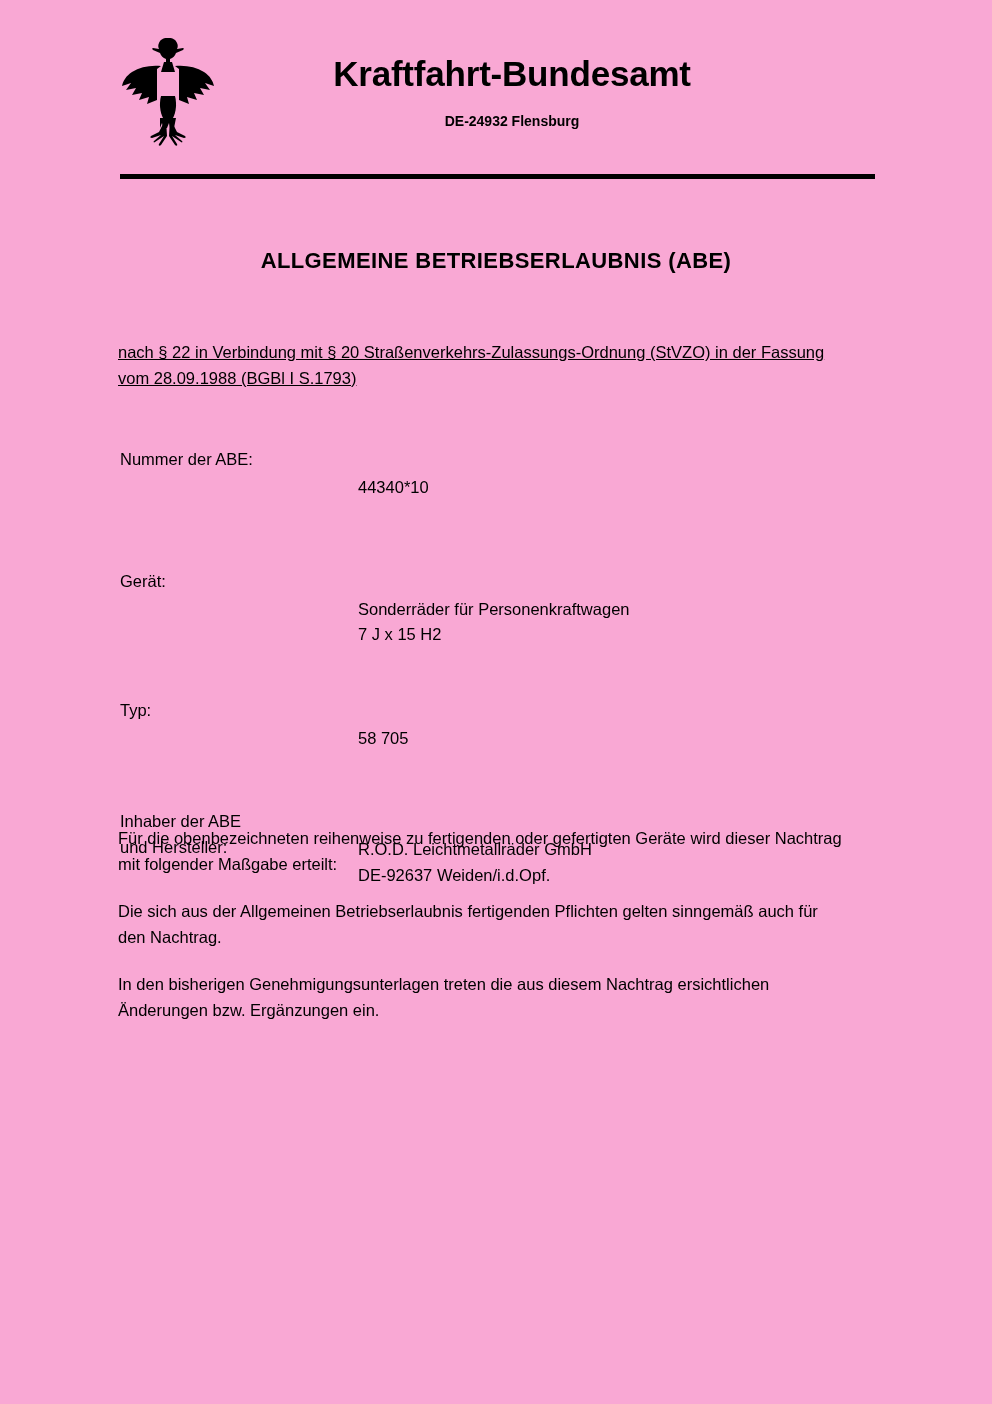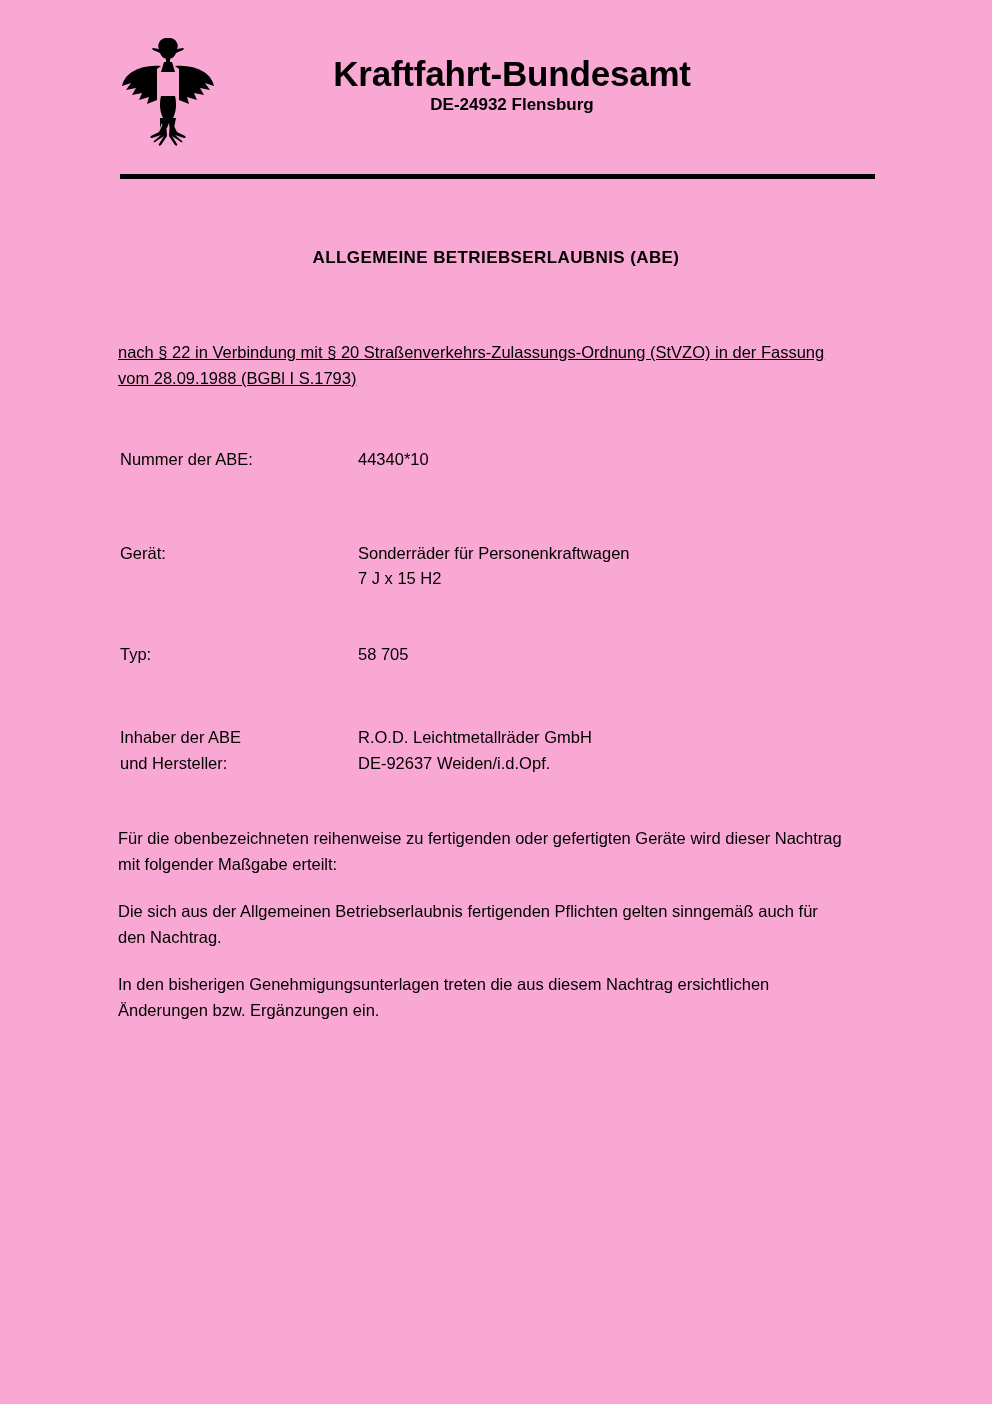--- a/index.html
+++ b/index.html
@@ -43,41 +43,41 @@
     width: 560px;
     text-align: center;
   }
   .org-name {
     font-size: 35px;
     font-weight: bold;
     letter-spacing: -0.2px;
     line-height: 1.05;
   }
   .org-city {
-    margin-top: 2px;
-    font-size: 17px;
+    margin-top: 20px;
+    font-size: 14px;
     font-weight: bold;
   }
   .rule {
     position: absolute;
     left: 120px;
     top: 174px;
     width: 755px;
     height: 5px;
     background: #000000;
   }
 
   
   .doc-title {
     position: absolute;
     top: 248px;
     left: 0;
     width: 992px;
     text-align: center;
-    font-size: 17px;
+    font-size: 22px;
     font-weight: bold;
     letter-spacing: 0.4px;
   }
 
   
   .intro {
     position: absolute;
     left: 118px;
     top: 340px;
     width: 730px;
@@ -100,20 +100,21 @@
     align-items: flex-start;
   }
   .field-label {
     width: 238px;
     flex: 0 0 238px;
     white-space: pre-line;
   }
   .field-value {
     flex: 1 1 auto;
     white-space: pre-line;
+    margin-top: 28px;
   }
   .gap-1 { height: 68px; }
   .gap-2 { height: 50px; }
   .gap-3 { height: 58px; }
 
   
   .body-text {
     position: absolute;
     left: 118px;
     top: 826px;

